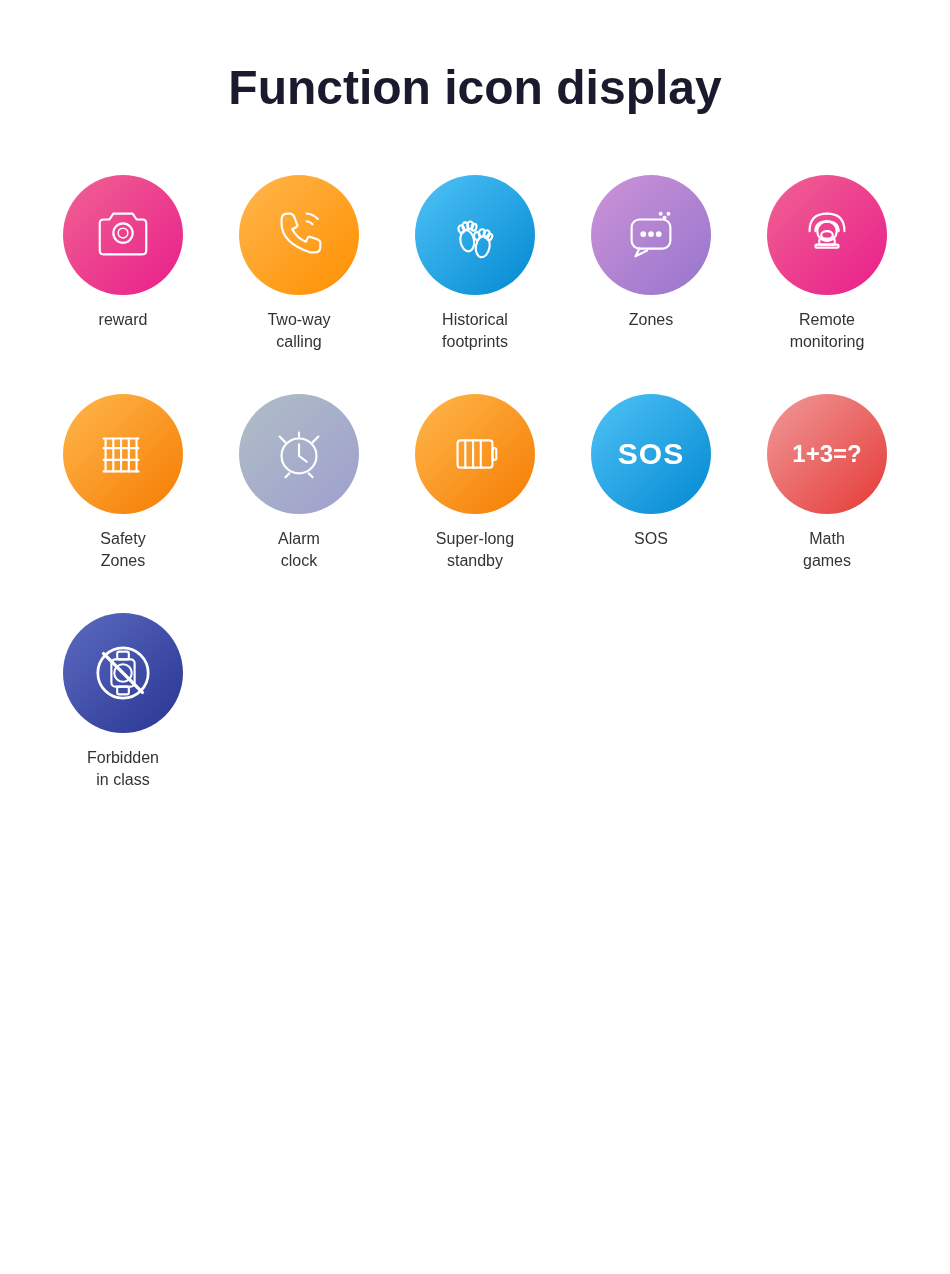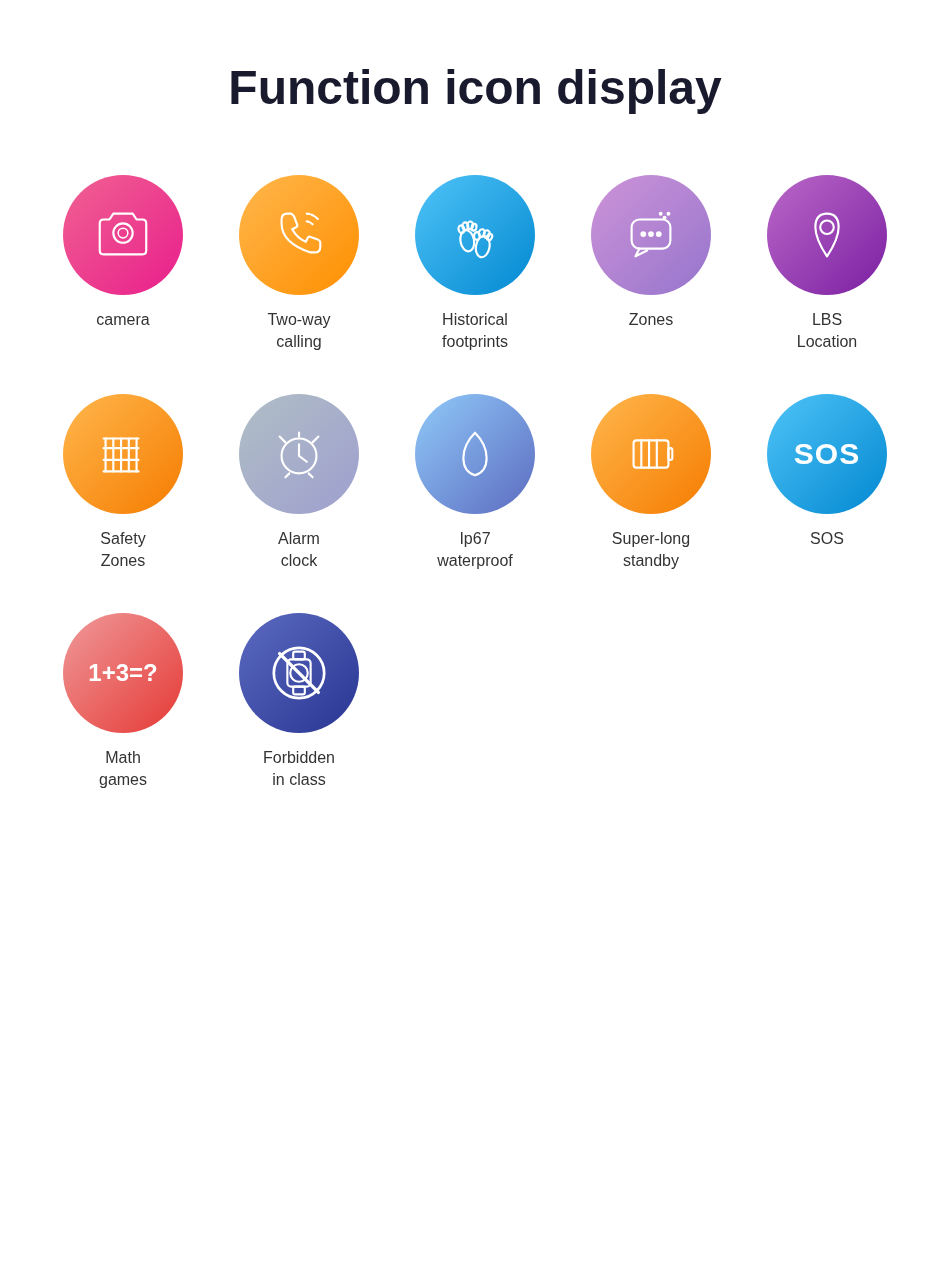--- a/index.html
+++ b/index.html
@@ -94,21 +94,21 @@
 <div class="grid">
 
   <div class="item">
     <div class="circle grad-camera">
       <svg viewBox="0 0 64 64">
         <circle cx="32" cy="30" r="10"></circle>
         <path d="M8 20 Q8 16 12 16 L18 16 L22 10 L42 10 L46 16 L52 16 Q56 16 56 20 L56 48 Q56 52 52 52 L12 52 Q8 52 8 48 Z"></path>
         <circle cx="32" cy="30" r="5" stroke-width="1.5"></circle>
       </svg>
     </div>
-    <span class="label">camera</span>
+    <span class="label">reward</span>
   </div>
 
   <div class="item">
     <div class="circle grad-two-way">
       <svg viewBox="0 0 64 64">
         <path d="M20 10 Q14 10 14 16 L14 20 Q14 40 44 50 L48 50 Q54 50 54 44 L54 40 Q54 38 52 37 L44 34 Q42 33 41 35 L39 39 Q30 35 25 26 L29 24 Q31 23 30 21 L27 13 Q26 11 24 10 Z"></path>
         <path d="M40 10 Q46 10 52 16" stroke-dasharray="3,2"></path>
         <path d="M40 18 Q43 18 46 21" stroke-dasharray="3,2"></path>
       </svg>
     </div>
@@ -146,30 +146,36 @@
 
         <circle cx="46" cy="14" r="2" fill="white" stroke="none"></circle>
         <circle cx="50" cy="10" r="2" fill="white" stroke="none"></circle>
         <circle cx="42" cy="10" r="2" fill="white" stroke="none"></circle>
       </svg>
     </div>
     <span class="label">Zones</span>
   </div>
 
 
-
-  <div class="item">
-    <div class="circle grad-lbs">
-      <svg viewBox="0 0 64 64">
-        <path d="M32 10 Q44 10 44 24 Q44 36 32 54 Q20 36 20 24 Q20 10 32 10 Z"></path>
-        <circle cx="32" cy="24" r="7"></circle>
-      </svg>
-    </div>
-    <span class="label">LBS<br>Location</span>
-  </div>
+  <div class="item">
+    <div class="circle grad-remote">
+      <svg viewBox="0 0 64 64">
+        <circle cx="32" cy="28" r="10"></circle>
+        <path d="M20 28 Q20 18 32 18"></path>
+        <path d="M44 28 Q44 18 32 18"></path>
+        <path d="M14 28 Q14 10 32 10"></path>
+        <path d="M50 28 Q50 10 32 10"></path>
+        <ellipse cx="32" cy="32" rx="6" ry="4"></ellipse>
+        <rect x="24" y="36" width="16" height="6" rx="2"></rect>
+        <rect x="20" y="42" width="24" height="3" rx="1.5"></rect>
+      </svg>
+    </div>
+    <span class="label">Remote<br>monitoring</span>
+  </div>
+
 
   <div class="item">
     <div class="circle grad-safety">
       <svg viewBox="0 0 64 64">
 
         <line x1="14" y1="16" x2="14" y2="50"></line>
         <line x1="22" y1="16" x2="22" y2="50"></line>
         <line x1="30" y1="16" x2="30" y2="50"></line>
         <line x1="38" y1="16" x2="38" y2="50"></line>
         <line x1="46" y1="16" x2="46" y2="50"></line>
@@ -190,28 +196,20 @@
         <path d="M18 20 L12 14"></path>
         <path d="M46 20 L52 14"></path>
         <line x1="32" y1="10" x2="32" y2="14"></line>
         <path d="M22 52 L18 56"></path>
         <path d="M42 52 L46 56"></path>
       </svg>
     </div>
     <span class="label">Alarm<br>clock</span>
   </div>
 
-  <div class="item">
-    <div class="circle grad-ip67">
-      <svg viewBox="0 0 64 64">
-        <path d="M32 10 Q44 22 44 36 Q44 50 32 54 Q20 50 20 36 Q20 22 32 10 Z"></path>
-      </svg>
-    </div>
-    <span class="label">Ip67<br>waterproof</span>
-  </div>
 
   <div class="item">
     <div class="circle grad-standby">
       <svg viewBox="0 0 64 64">
 
         <rect x="14" y="18" width="36" height="28" rx="3"></rect>
         <rect x="50" y="26" width="4" height="12" rx="2"></rect>
 
         <line x1="22" y1="18" x2="22" y2="46"></line>
         <line x1="30" y1="18" x2="30" y2="46"></line>

